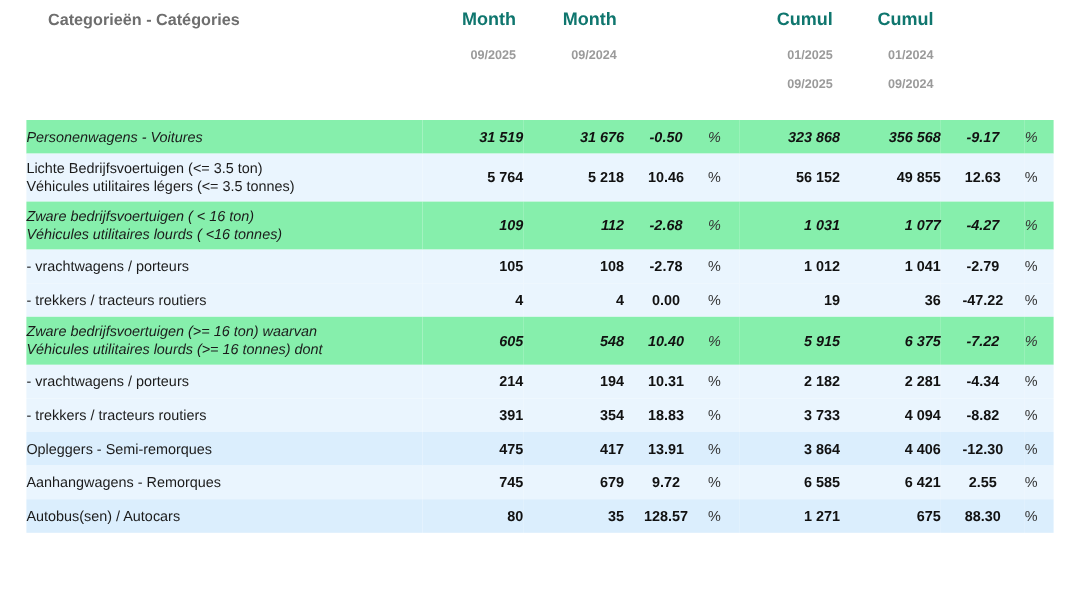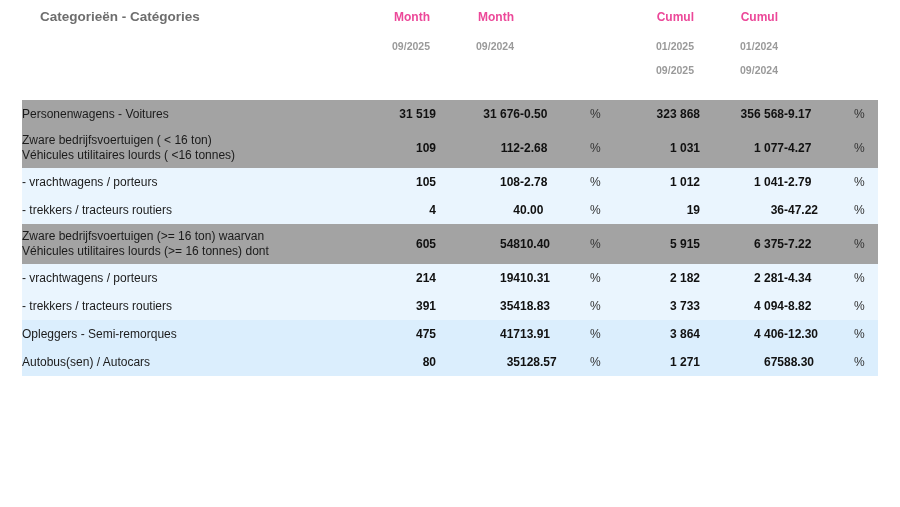--- a/index.html
+++ b/index.html
@@ -34,22 +34,22 @@
   col.c-m2     { width: 84px; }
   col.c-pct1   { width: 70px; }
   col.c-pctsym1{ width: 26px; }
   col.c-cum1   { width: 84px; }
   col.c-cum2   { width: 84px; }
   col.c-pct2   { width: 70px; }
   col.c-pctsym2{ width: 24px; }
 
   thead th {
     font-weight: bold;
-    color: #ec4899;
-    font-size: 12px;
+    color: #0f766e;
+    font-size: 15px;
     padding: 0;
     vertical-align: top;
     background: #ffffff;
   }
   .hdr-title {
     text-align: left;
     padding-left: 18px;
     font-size: 13.5px;
     color: #6e6e6e;
     height: 34px;
@@ -96,33 +96,33 @@
   }
   td.label .l2 { display: block; }
   td.num {
     text-align: right;
     padding-right: 6px;
     font-weight: bold;
     color: #111111;
     font-variant-numeric: tabular-nums;
   }
   td.pct {
-    text-align: left;
+    text-align: center;
     padding-right: 6px;
     font-weight: bold;
     color: #111111;
   }
   td.sym {
     text-align: left;
     padding-left: 4px;
     color: #333333;
     font-weight: normal;
   }
   
-  tr.sh-dark td   { background: #a3a3a3; }
+  tr.sh-dark td   { background: #86efac; font-style: italic; }
   tr.sh-light td  { background: #dbeefd; margin-left: 12px; }
   tr.sh-pale td   { background: #eaf5fe; }
 
   td.indent {
     padding-left: 44px;
   }
 </style>
 </head>
 <body>
 
@@ -182,20 +182,31 @@
           <td class="label"><span>Personenwagens - Voitures</span></td>
           <td class="num">31 519</td>
           <td class="num">31 676</td>
           <td class="pct">-0.50</td>
           <td class="sym">%</td>
           <td class="num">323 868</td>
           <td class="num">356 568</td>
           <td class="pct">-9.17</td>
           <td class="sym">%</td>
         </tr>
+        <tr class="data-row sh-pale two-line">
+          <td class="label"><span>Lichte Bedrijfsvoertuigen (&lt;= 3.5 ton)</span><span class="l2">Véhicules utilitaires légers (&lt;= 3.5 tonnes)</span></td>
+          <td class="num">5 764</td>
+          <td class="num">5 218</td>
+          <td class="pct">10.46</td>
+          <td class="sym">%</td>
+          <td class="num">56 152</td>
+          <td class="num">49 855</td>
+          <td class="pct">12.63</td>
+          <td class="sym">%</td>
+        </tr>
         <tr class="data-row sh-dark two-line">
           <td class="label"><span>Zware bedrijfsvoertuigen ( &lt; 16 ton)</span><span class="l2">Véhicules utilitaires lourds ( &lt;16 tonnes)</span></td>
           <td class="num">109</td>
           <td class="num">112</td>
           <td class="pct">-2.68</td>
           <td class="sym">%</td>
           <td class="num">1 031</td>
           <td class="num">1 077</td>
           <td class="pct">-4.27</td>
           <td class="sym">%</td>
@@ -259,20 +270,31 @@
           <td class="label"><span>Opleggers - Semi-remorques</span></td>
           <td class="num">475</td>
           <td class="num">417</td>
           <td class="pct">13.91</td>
           <td class="sym">%</td>
           <td class="num">3 864</td>
           <td class="num">4 406</td>
           <td class="pct">-12.30</td>
           <td class="sym">%</td>
         </tr>
+        <tr class="data-row sh-pale">
+          <td class="label"><span>Aanhangwagens - Remorques</span></td>
+          <td class="num">745</td>
+          <td class="num">679</td>
+          <td class="pct">9.72</td>
+          <td class="sym">%</td>
+          <td class="num">6 585</td>
+          <td class="num">6 421</td>
+          <td class="pct">2.55</td>
+          <td class="sym">%</td>
+        </tr>
         <tr class="data-row sh-light">
           <td class="label"><span>Autobus(sen) / Autocars</span></td>
           <td class="num">80</td>
           <td class="num">35</td>
           <td class="pct">128.57</td>
           <td class="sym">%</td>
           <td class="num">1 271</td>
           <td class="num">675</td>
           <td class="pct">88.30</td>
           <td class="sym">%</td>

